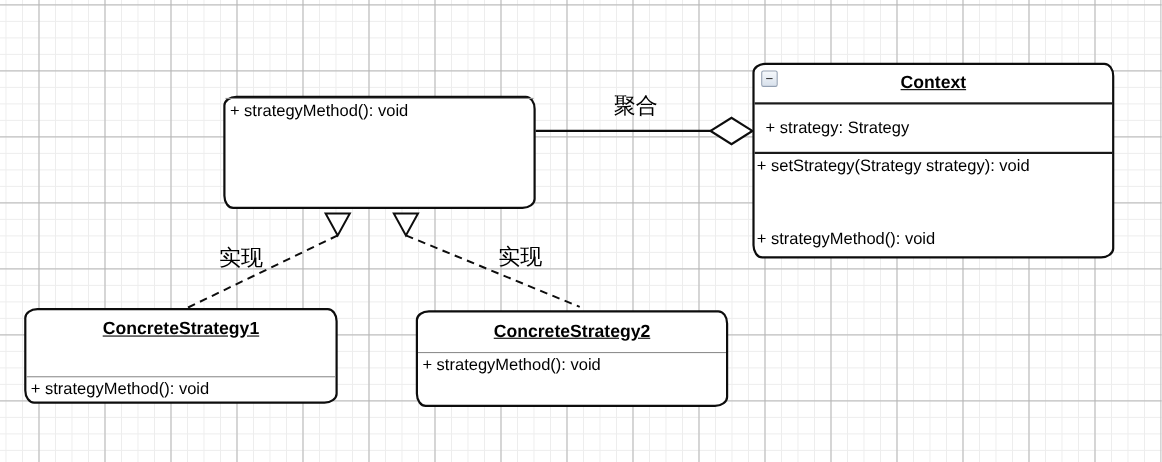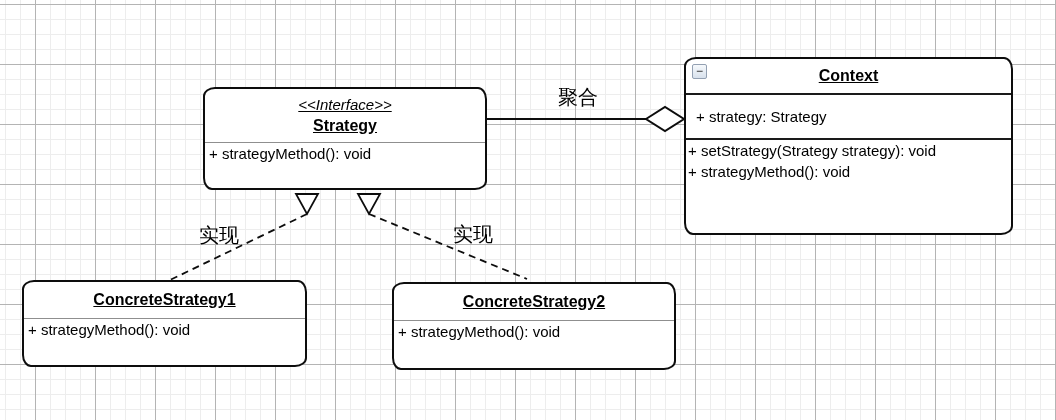--- a/index.html
+++ b/index.html
@@ -60,53 +60,49 @@
     <polygon points="646,119 665,107 684,119 665,131" fill="#ffffff" stroke="#0d0d0d" stroke-width="2"></polygon>
 
     <line x1="307" y1="214" x2="170" y2="280" stroke="#0d0d0d" stroke-width="1.8" stroke-dasharray="7 5"></line>
     <polygon points="296,194 318,194 307,214" fill="#ffffff" stroke="#0d0d0d" stroke-width="1.8"></polygon>
 
     <line x1="369" y1="214" x2="527" y2="279" stroke="#0d0d0d" stroke-width="1.8" stroke-dasharray="7 5"></line>
     <polygon points="358,194 380,194 369,214" fill="#ffffff" stroke="#0d0d0d" stroke-width="1.8"></polygon>
   </svg>
 
   <div class="uml-box" style="left:203px;top:87px;width:284px;height:103px;">
-    <div class="uml-title section" style="height:53px;">
-      <div class="stereotype">&lt;&lt;Interface&gt;&gt;</div>
-      <div>Strategy</div>
-    </div>
     <div class="section divider-light method-section" style="flex:1;">
       <div class="member-row pad12" style="padding-left:2px;">+ strategyMethod(): void</div>
     </div>
   </div>
 
   <div class="uml-box" style="left:684px;top:57px;width:329px;height:178px;">
     <div class="collapse-btn">−</div>
     <div class="uml-title section" style="height:34px;">
       <div>Context</div>
     </div>
     <div class="section divider-dark attr-section" style="height:45px;">
       <div class="member-row">+ strategy: Strategy</div>
     </div>
-    <div class="section divider-dark method-section" style="flex:1;">
+    <div class="section divider-dark method-section" style="flex:1;gap:46px;">
       <div class="member-row">+ setStrategy(Strategy strategy): void</div>
       <div class="member-row">+ strategyMethod(): void</div>
     </div>
   </div>
 
-  <div class="uml-box" style="left:22px;top:280px;width:285px;height:87px;">
+  <div class="uml-box" style="left:22px;top:280px;width:285px;height:87px;gap:24px;">
     <div class="uml-title section" style="height:36px;">
       <div>ConcreteStrategy1</div>
     </div>
     <div class="section divider-light method-section" style="flex:1;">
       <div class="member-row" style="padding-left:2px;">+ strategyMethod(): void</div>
     </div>
   </div>
 
-  <div class="uml-box" style="left:392px;top:282px;width:284px;height:88px;">
+  <div class="uml-box" style="left:378px;top:282px;width:284px;height:88px;">
     <div class="uml-title section" style="height:36px;">
       <div>ConcreteStrategy2</div>
     </div>
     <div class="section divider-light method-section" style="flex:1;">
       <div class="member-row" style="padding-left:2px;">+ strategyMethod(): void</div>
     </div>
   </div>
 
   <div class="edge-label" style="left:558px;top:87px;">聚合</div>
   <div class="edge-label" style="left:199px;top:225px;">实现</div>

